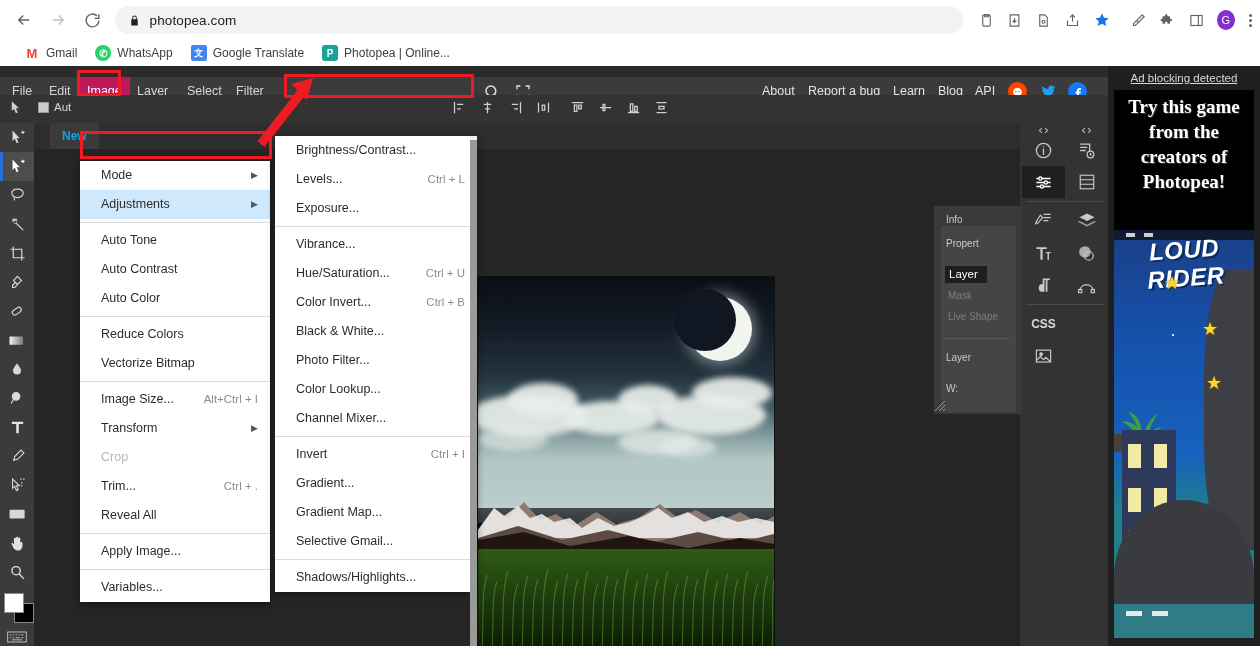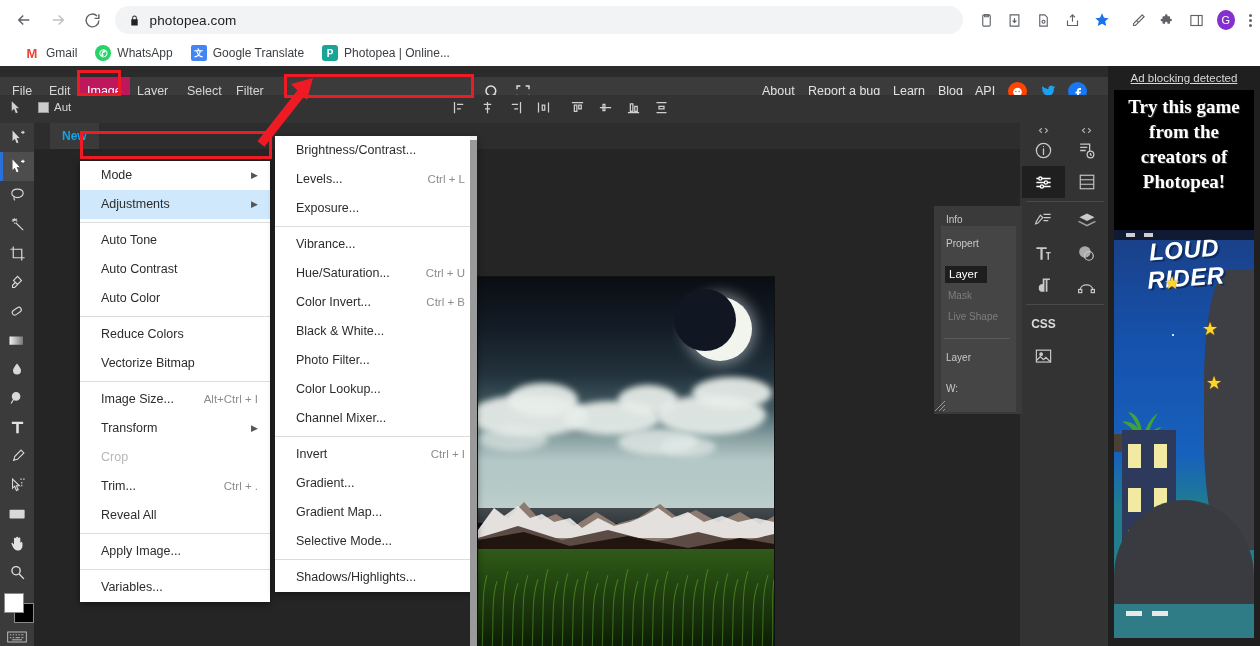--- a/index.html
+++ b/index.html
@@ -755,21 +755,21 @@
         <span class="mlabel">Invert</span>
         <span class="mkey">Ctrl + I</span>
       </div>
     <div class="mrow">
         <span class="mlabel">Gradient...</span>
       </div>
     <div class="mrow">
         <span class="mlabel">Gradient Map...</span>
       </div>
     <div class="mrow">
-        <span class="mlabel">Selective Mode...</span>
+        <span class="mlabel">Selective Gmail...</span>
       </div>
     <div class="msep"></div>
     <div class="mrow">
         <span class="mlabel">Shadows/Highlights...</span>
       </div>
 
     <div id="menu-adjust-scroll">
         <div id="menu-adjust-thumb"></div>
       </div>
   </div>

